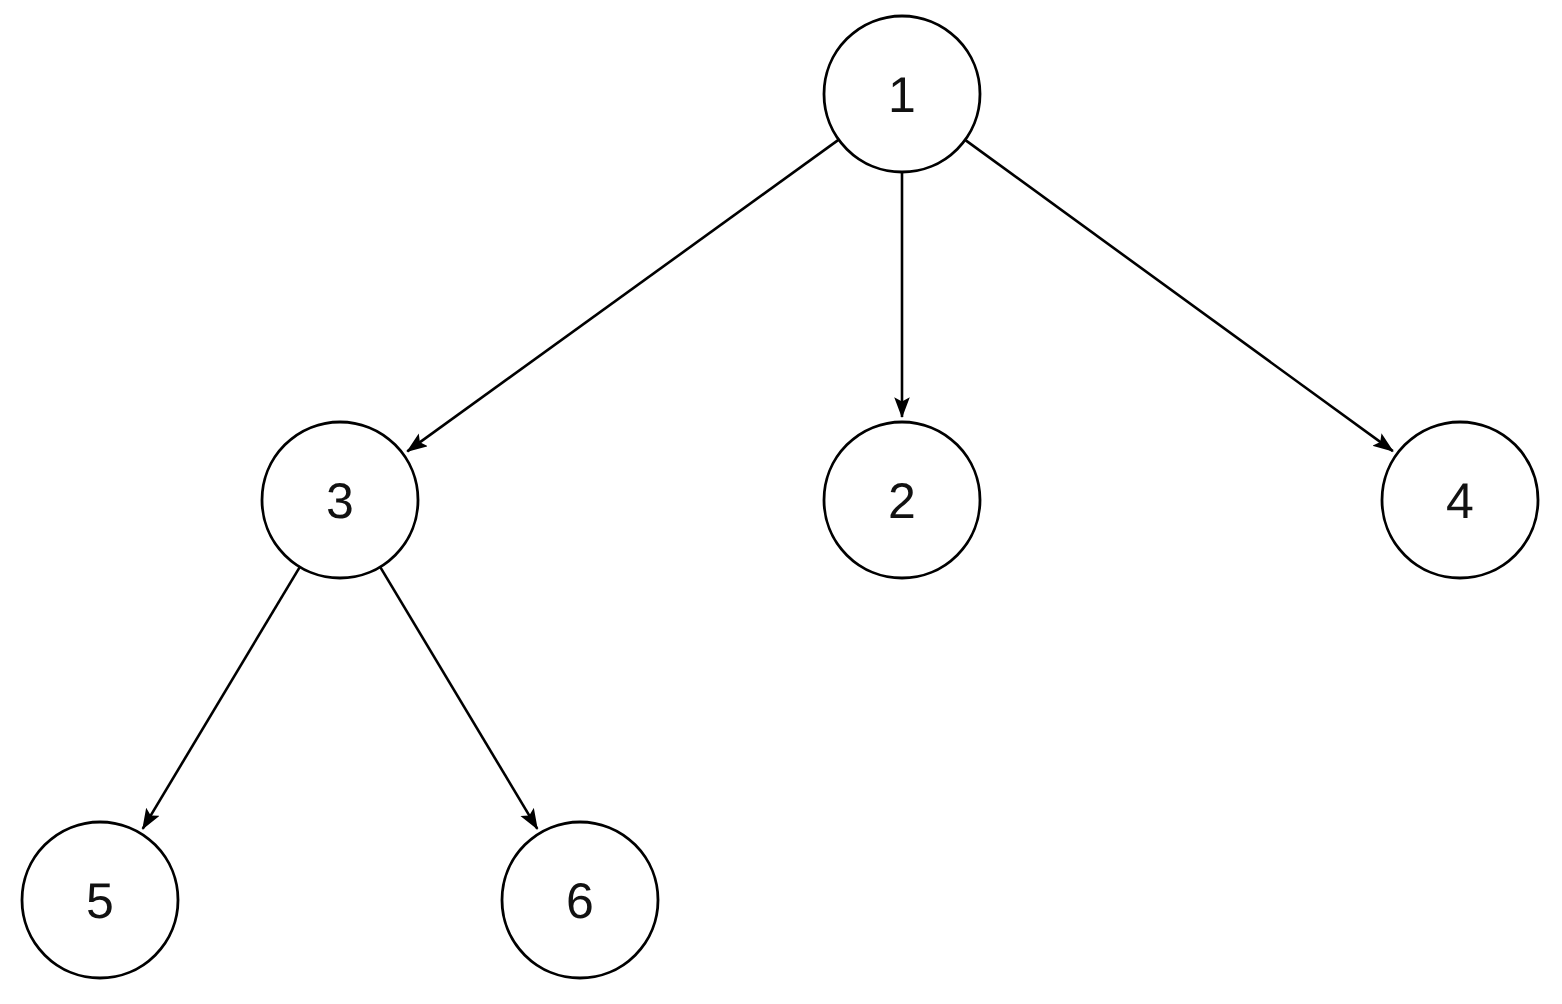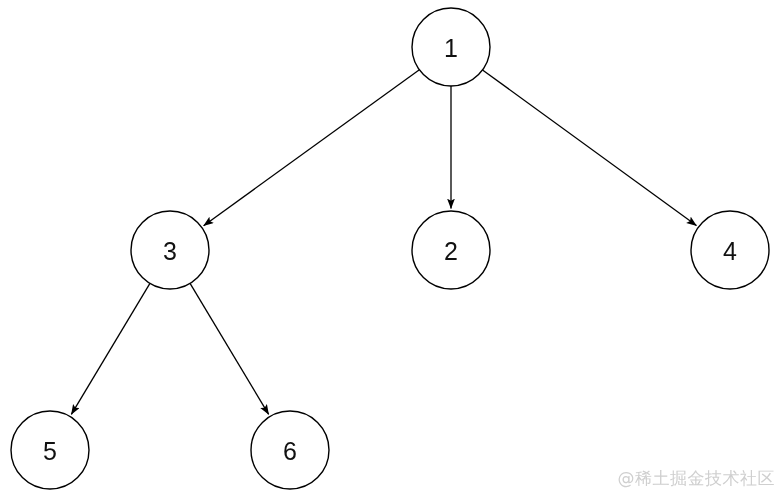--- a/index.html
+++ b/index.html
@@ -95,15 +95,14 @@
           <circle cx="50" cy="450" r="39" class="node-circle" fill="#ffffff" stroke="#000000"></circle>
           <text x="50" y="451" class="node-label" fill="#111111">5</text>
         </g>
         <g>
           <circle cx="290" cy="450" r="39" class="node-circle" fill="#ffffff" stroke="#000000"></circle>
           <text x="290" y="451" class="node-label" fill="#111111">6</text>
         </g>
       </g>
   </svg>
 
-  <div class="watermark">@稀土掘金技术社区</div>
 
 </div>
 
 </body></html>

